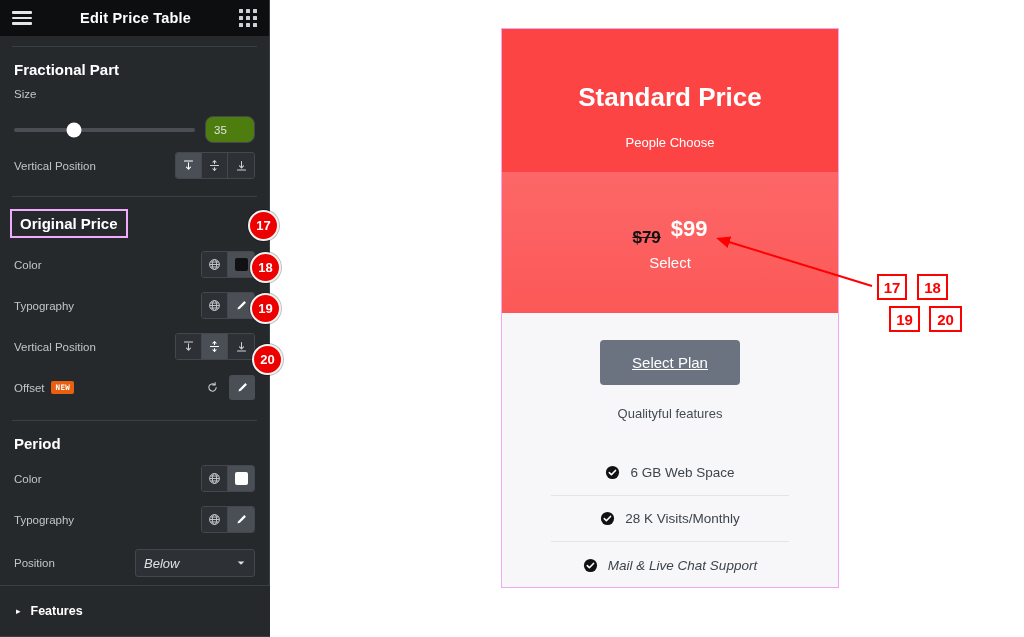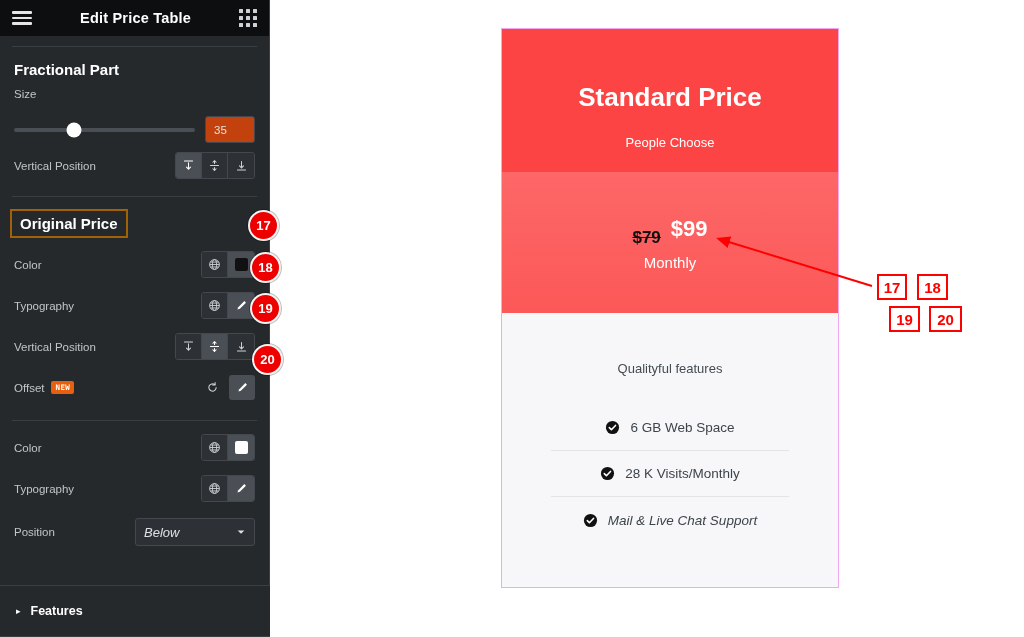--- a/index.html
+++ b/index.html
@@ -37,21 +37,21 @@
 
   .panel-body { position: relative; height: 601px; }
   .divider { height: 1px; background: #3a3f44; margin: 0 12px; }
   .sect-label {
     color: #ffffff; font-size: 15px; font-weight: bold;
     padding: 14px 14px 0 14px;
   }
   .sect-label.boxed {
     display: inline-block;
     margin: 12px 0 0 10px; padding: 4px 8px;
-    border: 2px solid #a16207;
+    border: 2px solid #f0abfc;
     background: transparent;
   }
   .row {
     display: flex; align-items: center; justify-content: space-between;
     padding: 0 14px; height: 41px;
   }
   .row-label { color: #c2c5c8; font-size: 11.5px; display:flex; align-items:center; gap:7px; }
   .badge-new {
     background: #e8600f; color: #fff; font-size: 7.5px; font-weight: bold;
     padding: 2px 4px; border-radius: 2px; letter-spacing: .4px;
@@ -60,22 +60,22 @@
 
   
   .slider-row { display:flex; align-items:center; padding: 6px 14px 2px 14px; gap: 10px; }
   .slider-track { position: relative; flex: 1; height: 4px; background: #4a4f55; border-radius: 2px; cursor: pointer; }
   .slider-knob {
     position: absolute; top: 50%; left: 33%;
     width: 15px; height: 15px; background: #fff; border-radius: 50%;
     transform: translate(-50%, -50%); cursor: pointer;
   }
   .num-input {
-    width: 50px; height: 27px; background: #c2410c;
-    border: 1px solid #44484e; border-radius: 3px;
+    width: 50px; height: 27px; background: #4d7c0f;
+    border: 1px solid #44484e; border-radius: 8px;
     color: #dfe2e5; font-size: 11.5px;
     display: flex; align-items: center; padding-left: 8px;
   }
 
   
   .choices { display: flex; border: 1px solid #44484e; border-radius: 3px; overflow: hidden; }
   .choice {
     width: 26px; height: 25px; display: flex; align-items: center; justify-content: center;
     background: #2d3136; cursor: pointer; border-right: 1px solid #44484e;
   }
@@ -316,20 +316,21 @@
             <svg width="13" height="13" viewBox="0 0 16 16">
                 <path d="M11.5 2.5l2 2L6 12l-3 1 1-3z" fill="#ffffff"></path>
               </svg>
           </div>
         </div>
       </div>
 
       <div class="divider" style="margin-top:12px;"></div>
 
       
+      <div class="sect-label">Period</div>
 
       <div class="row" style="margin-top:6px;">
         <div class="row-label">Color</div>
         <div class="ctrl-pair">
           <div class="ctrl-cell">
             <svg width="13" height="13" viewBox="0 0 16 16">
                 <circle cx="8" cy="8" r="6" stroke="#cfd2d5" stroke-width="1.2" fill="none"></circle>
                 <ellipse cx="8" cy="8" rx="2.6" ry="6" stroke="#cfd2d5" stroke-width="1.1" fill="none"></ellipse>
                 <path d="M2 8h12M3 5h10M3 11h10" stroke="#cfd2d5" stroke-width="1.1"></path>
               </svg>
@@ -388,24 +389,25 @@
       <div class="card-title">Standard Price</div>
       <div class="card-sub">People Choose</div>
     </div>
 
     <div class="price-area">
       <div class="price-line">
         <span class="orig-price">$79</span>
         <span class="currency">$</span>
         <span class="fraction">99</span>
       </div>
-      <div class="period">Monthly</div>
+      <div class="period">Select</div>
     </div>
 
     <div class="card-body">
+      <button class="select-plan">Select Plan</button>
       <div class="features-heading">Qualityful features</div>
       <div class="features">
         <div class="feature">
           <span class="check">
             <svg width="15" height="15" viewBox="0 0 16 16">
                 <circle cx="8" cy="8" r="7" fill="#111111"></circle>
                 <path d="M4.6 8.2l2.2 2.2 4.4-4.6" stroke="#ffffff" stroke-width="1.7" fill="none" stroke-linecap="round" stroke-linejoin="round"></path>
               </svg>
           </span>
           <span>6 GB Web Space</span>

